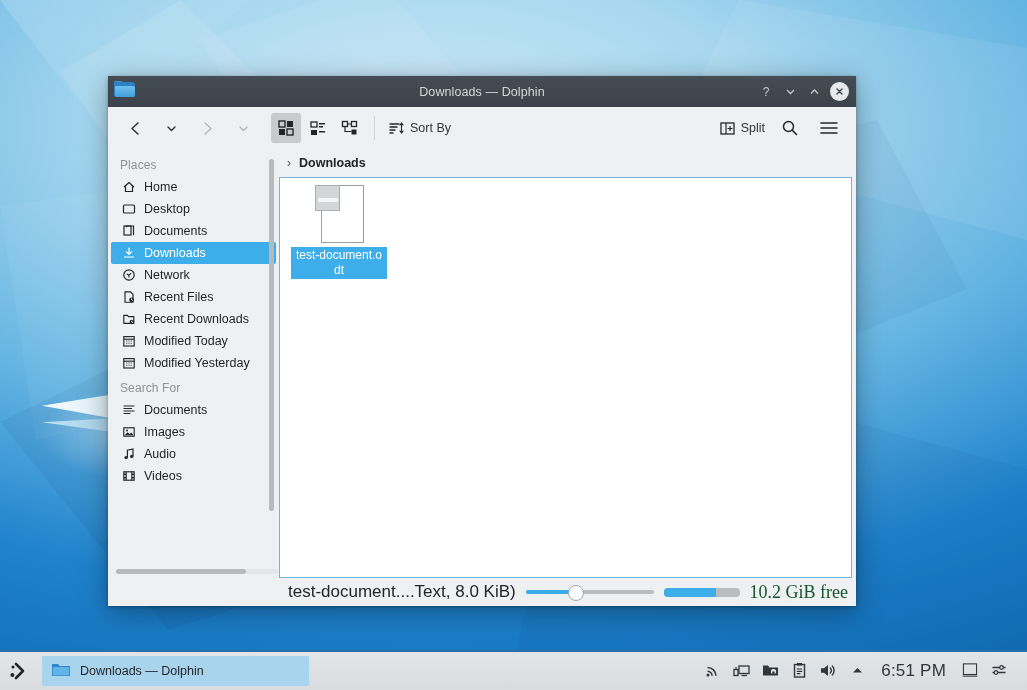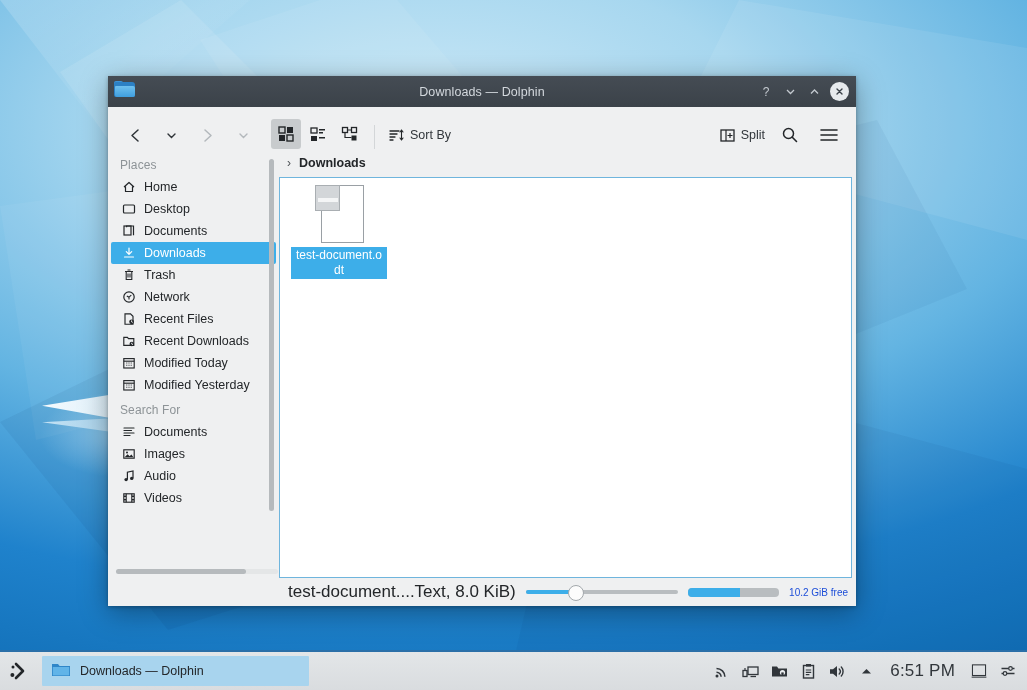--- a/index.html
+++ b/index.html
@@ -124,21 +124,21 @@
     width:19px; height:19px; border-radius:50%;
     background:#e6eaed; color:#3b4249;
     display:flex;align-items:center;justify-content:center;
     margin-left: 3px;
   }
 
   
   #toolbar {
     height: 42px; flex:0 0 42px;
     background:#eff0f1;
-    display:flex; align-items:flex-end; padding: 0 9px;
+    display:flex; align-items:center; padding: 0 9px;
     gap: 0px;
   }
   .tb-btn {
     height: 28px; min-width:28px; display:flex; align-items:center; justify-content:center;
     border-radius: 3px; color:#31363b; padding: 0 4px;
   }
   .viewmode-group { display:flex; align-items:center; margin-left: 10px; gap:2px; }
   .vm-btn {
     width:30px; height:30px; border-radius:3px;
     display:flex;align-items:center;justify-content:center;
@@ -221,39 +221,39 @@
   #status-text { font-size:17px; color:#232629; white-space:nowrap; }
   #zoom-slider { position:relative; width: 182px; height: 16px; display:flex; align-items:center; }
   #zoom-slider .track { position:absolute; left:0; right:0; top:6px; height:4px; background:#b9bdc0; border-radius:2px; }
   #zoom-slider .fill { position:absolute; left:0; top:6px; width: 48px; height:4px; background:#3daee9; border-radius:2px; }
   #zoom-slider .knob {
     position:absolute; left: 42px; top:1px; width:14px; height:14px; border-radius:50%;
     background:#fcfcfc; border:1px solid #a3a8ac;
   }
   #space-bar { position:relative; width: 108px; height: 9px; background:#b9bdc0; border-radius:4px; }
   #space-bar .fill { position:absolute; left:0; top:0; height:9px; width: 52px; background:#3daee9; border-radius:4px 0 0 4px; }
-  #free-text { font-size:10px; color:#1d4ed8; white-space:nowrap; }
+  #free-text { font-size:18px; color:#14532d; white-space:nowrap;font-family:Liberation Serif, serif; }
 
   
   #taskbar {
     position:absolute; left:0; bottom:0; width:1027px; height:38px;
     background: linear-gradient(#e3e6e8, #d9dcdf);
     border-top: 2px solid #2a6fa8;
     display:flex; align-items:center;
   }
   #launcher {
     width: 40px; height:38px; display:flex; align-items:center; justify-content:center;
   }
   #tasks { display:flex; align-items:center; height:38px; padding-left:2px; }
   .task-entry {
     height: 30px; width: 258px; display:flex; align-items:center; gap:9px;
     background:#a8d4ee; padding-left: 9px; border-radius:1px;
   }
   .task-label { font-size:12.5px; color:#232629; white-space:nowrap; }
-  #tray { margin-left:auto; display:flex; align-items:center; gap:11px; padding-right:10px; }
+  #tray { margin-left:auto; display:flex; align-items:flex-start; gap:11px; padding-right:19px; }
   .tray-ico { width:18px; height:18px; display:flex; align-items:center; justify-content:center; color:#31363b; }
   #clock { font-size:17px; color:#31363b; padding: 0 4px; letter-spacing:.2px; }
   .tray-ico svg { display:block; }
 </style>
 </head>
 <body>
 
 <div id="desktop">
   <div class="wedge-top"></div>
   <div class="wedge-a"></div>
@@ -415,28 +415,20 @@
         <span>Documents</span>
       </div>
       <div class="place-row selected">
         <span class="place-ico">
           <svg width="14" height="14" viewBox="0 0 14 14">
               <path d="M7 2 V8 M4.3 5.6 L7 8.4 L9.7 5.6 M2.5 11 H11.5" fill="none" stroke="#ffffff" stroke-width="1.2" stroke-linecap="round" stroke-linejoin="round"></path>
             </svg>
         </span>
         <span>Downloads</span>
       </div>
-      <div class="place-row">
-        <span class="place-ico">
-          <svg width="14" height="14" viewBox="0 0 14 14">
-              <path d="M3 3.5 H11 M4.2 3.5 V11.5 H9.8 V3.5 M5.5 2 H8.5 M6 5.5 V9.5 M8 5.5 V9.5" fill="none" stroke="#232629" stroke-width="1.1"></path>
-            </svg>
-        </span>
-        <span>Trash</span>
-      </div>
 
       <div class="place-row">
         <span class="place-ico">
           <svg width="14" height="14" viewBox="0 0 14 14">
               <circle cx="7" cy="7" r="5.2" fill="none" stroke="#232629" stroke-width="1.2"></circle>
               <path d="M4.8 6 L7 7.2 L7 9.6 M9.3 5.2 L7 7.2" fill="none" stroke="#232629" stroke-width="1.1"></path>
             </svg>
         </span>
         <span>Network</span>
       </div>

